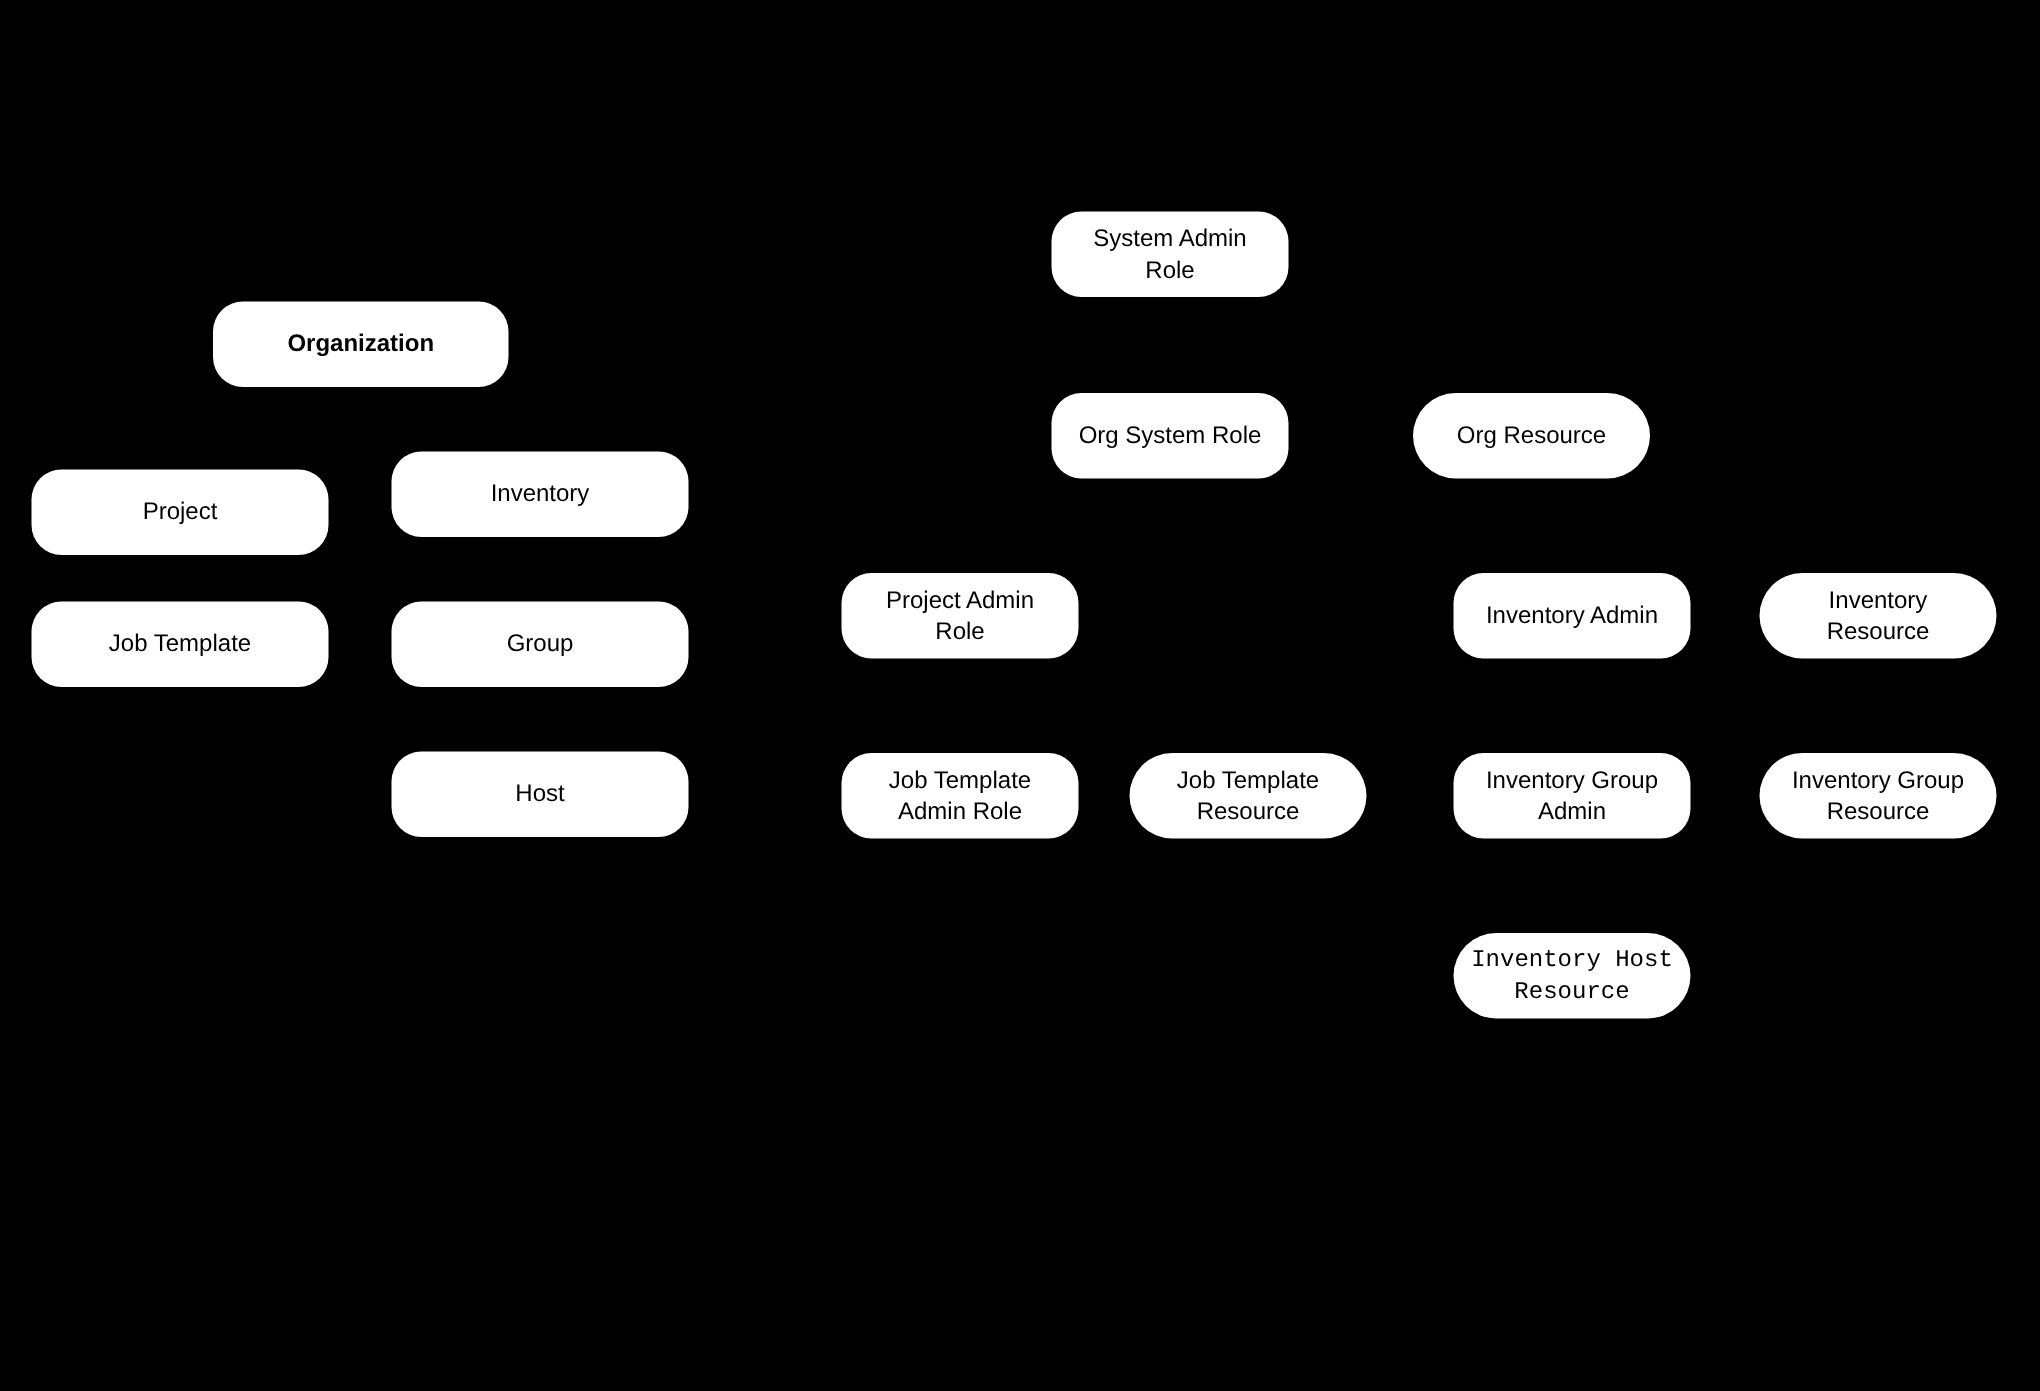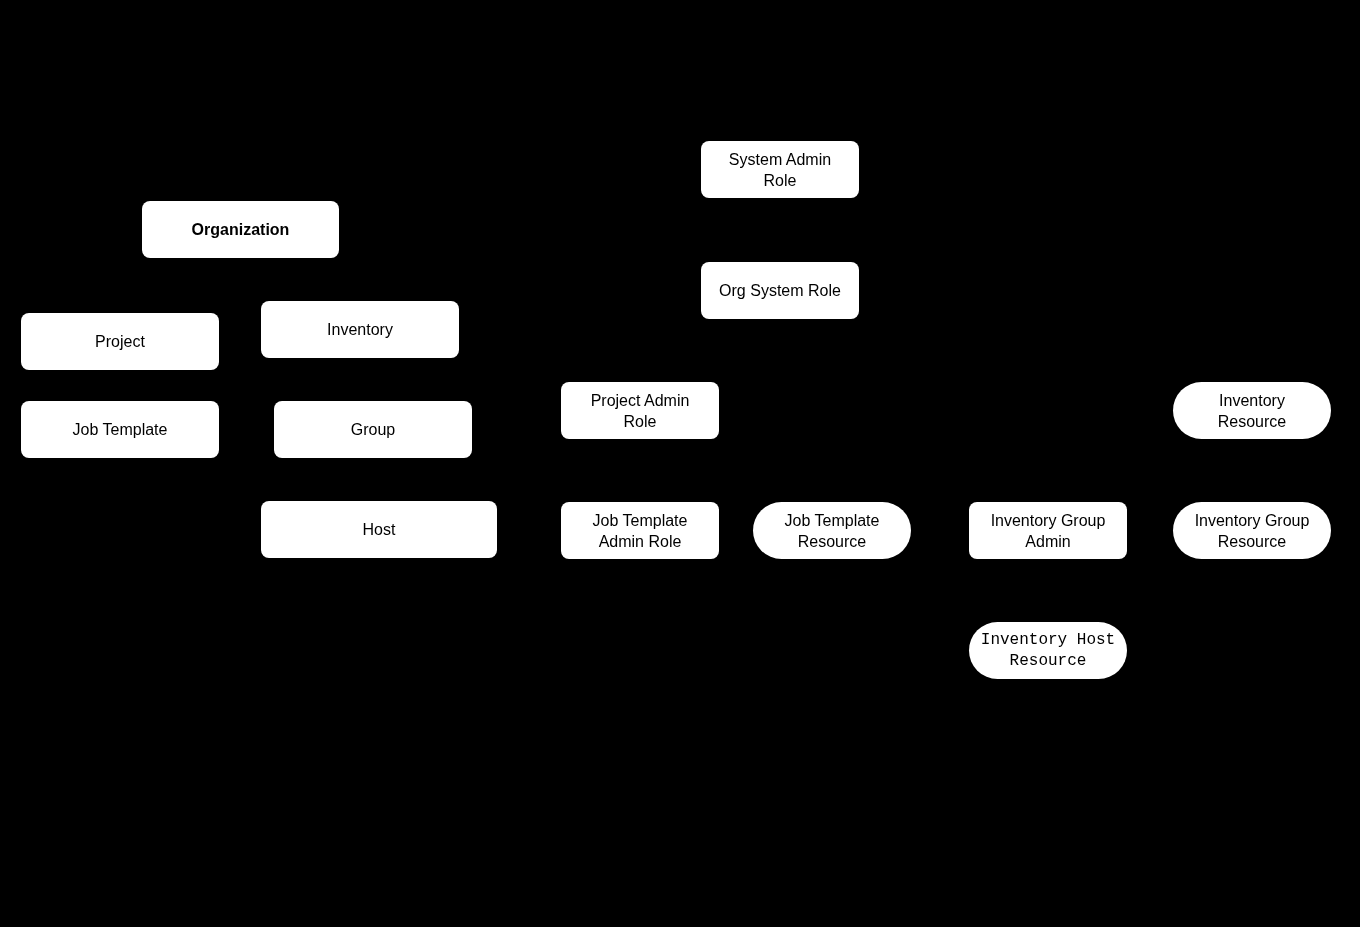--- a/index.html
+++ b/index.html
@@ -21,30 +21,30 @@
     color: #000000;
     display: flex;
     align-items: center;
     justify-content: center;
     text-align: center;
     font-size: 16px;
     line-height: 21px;
     white-space: pre-line;
     box-sizing: border-box;
   }
-  .rect { border-radius: 8px; }
+  .rect { border-radius: 20px; }
   .pill { border-radius: 28.5px; }
 
   
   .n-organization            { left: 142px;  top: 201px; width: 197px; height: 57px; font-weight: bold; }
   .n-project                 { left: 21px;   top: 301px; width: 198px; height: 57px; margin-top: 12px; }
   .n-inventory               { left: 261px;  top: 301px; width: 198px; height: 57px; }
   .n-job-template            { left: 21px;   top: 401px; width: 198px; height: 57px; }
-  .n-group                   { left: 274px;  top: 401px; width: 198px; height: 57px; }
-  .n-host                    { left: 261px;  top: 501px; width: 236px; height: 57px; }
+  .n-group                   { left: 261px;  top: 401px; width: 198px; height: 57px; }
+  .n-host                    { left: 261px;  top: 501px; width: 198px; height: 57px; }
 
   
   .n-system-admin-role       { left: 701px;  top: 141px; width: 158px; height: 57px; }
   .n-org-admin-role          { left: 701px;  top: 262px; width: 158px; height: 57px; }
   .n-org-resource            { left: 942px;  top: 262px; width: 158px; height: 57px; }
   .n-project-admin-role      { left: 561px;  top: 382px; width: 158px; height: 57px; text-align: center; }
   .n-project-resource        { left: 753px;  top: 382px; width: 158px; height: 57px; }
   .n-inventory-admin         { left: 969px;  top: 382px; width: 158px; height: 57px; }
   .n-inventory-resource      { left: 1173px; top: 382px; width: 158px; height: 57px; }
   .n-job-template-admin-role { left: 561px;  top: 502px; width: 158px; height: 57px; }
@@ -61,22 +61,24 @@
   <div class="node rect n-organization">Organization</div>
   <div class="node rect n-project">Project</div>
   <div class="node rect n-inventory">Inventory</div>
   <div class="node rect n-job-template">Job Template</div>
   <div class="node rect n-group">Group</div>
   <div class="node rect n-host">Host</div>
 
   <div class="node rect n-system-admin-role">System Admin
 Role</div>
   <div class="node rect n-org-admin-role">Org System Role</div>
+  <div class="node pill n-org-resource">Org Resource</div>
   <div class="node rect n-project-admin-role">Project Admin
 Role</div>
+  <div class="node rect n-inventory-admin">Inventory Admin</div>
   <div class="node pill n-inventory-resource">Inventory
 Resource</div>
   <div class="node rect n-job-template-admin-role">Job Template
 Admin Role</div>
   <div class="node pill n-job-template-resource">Job Template
 Resource</div>
   <div class="node rect n-inventory-group-admin">Inventory Group
 Admin</div>
   <div class="node pill n-inventory-group-resource">Inventory Group
 Resource</div>

